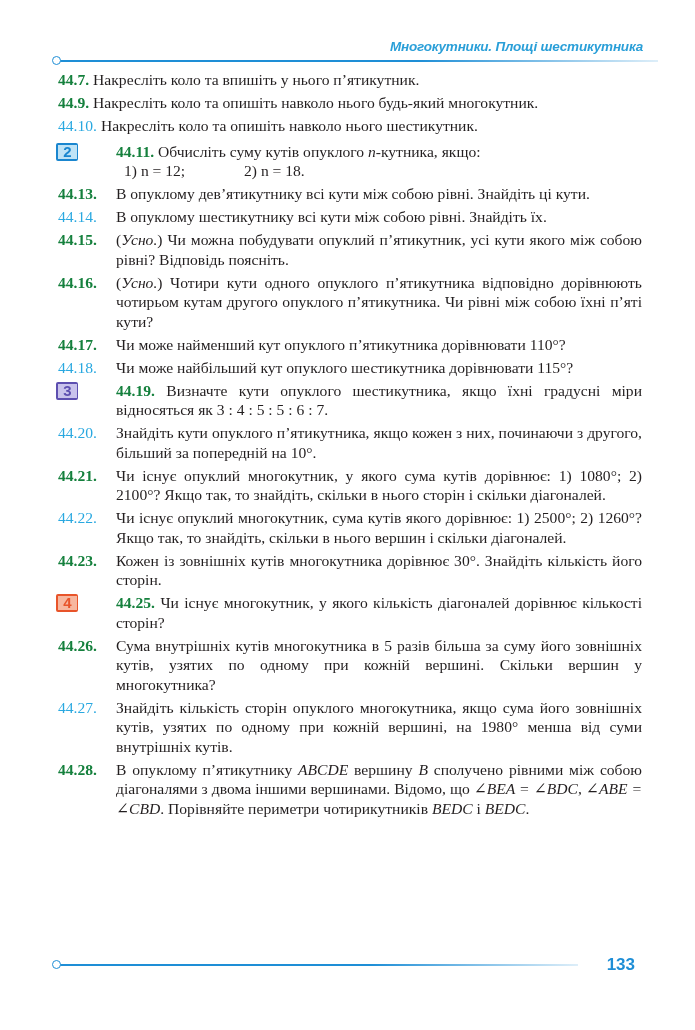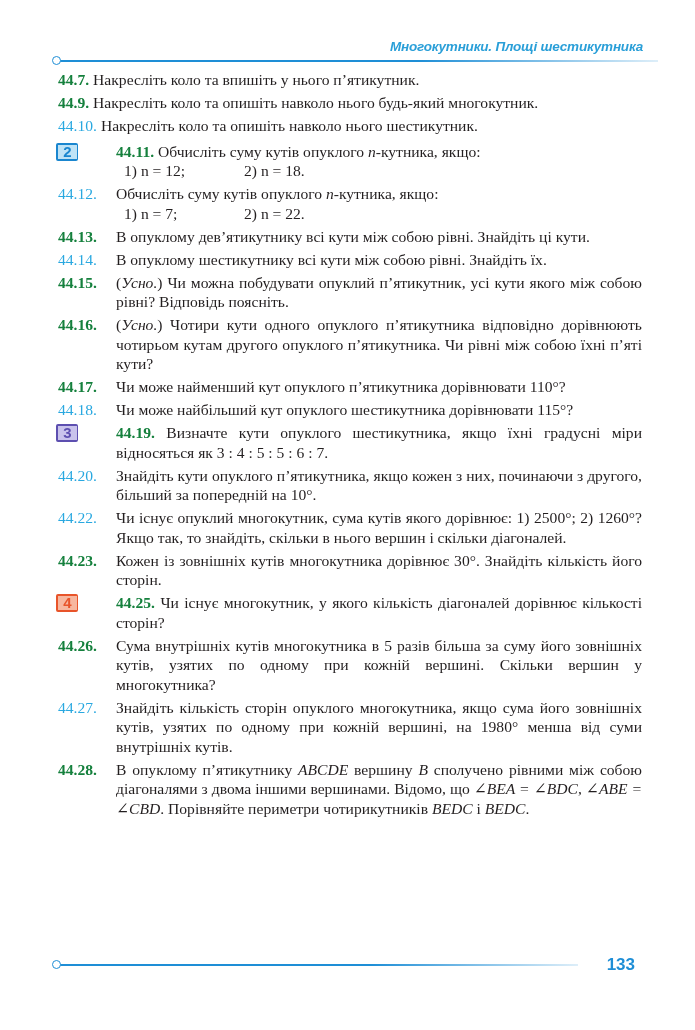--- a/index.html
+++ b/index.html
@@ -59,28 +59,20 @@
   <div class="problem level" style="margin-top:6px;">
     <div class="level-badge lvl2">2</div>
     <span class="num black">44.11.</span>
     <span>Обчисліть суму кутів опуклого </span><i>n</i><span>-кутника, якщо:</span>
     <div class="sub-row">
       <span>1) n = 12;</span>
       <span>2) n = 18.</span>
     </div>
   </div>
 
-  <div class="problem">
-    <span class="num blue">44.12.</span>
-    <span>Обчисліть суму кутів опуклого </span><i>n</i><span>-кутника, якщо:</span>
-    <div class="sub-row">
-      <span>1) n = 7;</span>
-      <span>2) n = 22.</span>
-    </div>
-  </div>
 
   <div class="problem">
     <span class="num black">44.13.</span>
     <span>В опуклому дев’ятикутнику всі кути між собою рівні. Знайдіть ці кути.</span>
   </div>
   <div class="problem">
     <span class="num blue">44.14.</span>
     <span>В опуклому шестикутнику всі кути між собою рівні. Знайдіть їх.</span>
   </div>
   <div class="problem">
@@ -103,20 +95,24 @@
   <div class="problem level">
     <div class="level-badge lvl3">3</div>
     <span class="num black">44.19.</span>
     <span>Визначте кути опуклого шестикутника, якщо їхні градусні міри відносяться як 3 : 4 : 5 : 5 : 6 : 7.</span>
   </div>
   <div class="problem">
     <span class="num blue">44.20.</span>
     <span>Знайдіть кути опуклого п’ятикутника, якщо кожен з них, починаючи з другого, більший за попередній на 10°.</span>
   </div>
   <div class="problem">
+    <span class="num black">44.21.</span>
+    <span>Чи існує опуклий многокутник, у якого сума кутів дорівнює: 1) 1080°; 2) 2100°? Якщо так, то знайдіть, скільки в нього сторін і скільки діагоналей.</span>
+  </div>
+  <div class="problem">
     <span class="num blue">44.22.</span>
     <span>Чи існує опуклий многокутник, сума кутів якого дорівнює: 1) 2500°; 2) 1260°? Якщо так, то знайдіть, скільки в нього вершин і скільки діагоналей.</span>
   </div>
   <div class="problem">
     <span class="num black">44.23.</span>
     <span>Кожен із зовнішніх кутів многокутника дорівнює 30°. Знайдіть кількість його сторін.</span>
   </div>
 
   <div class="problem level">
     <div class="level-badge lvl4">4</div>

